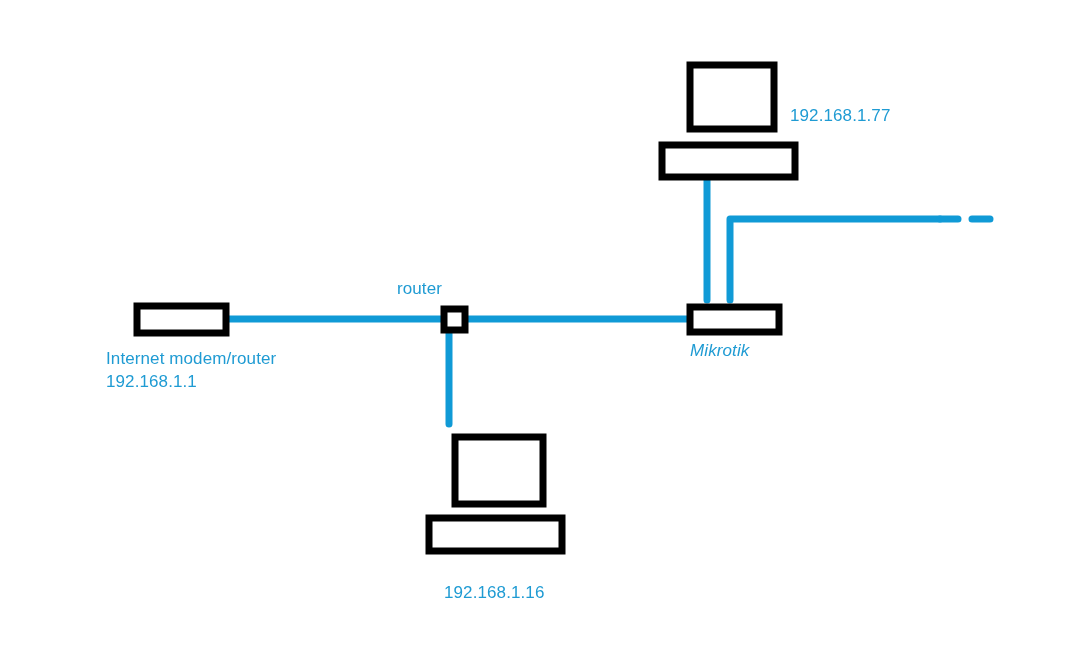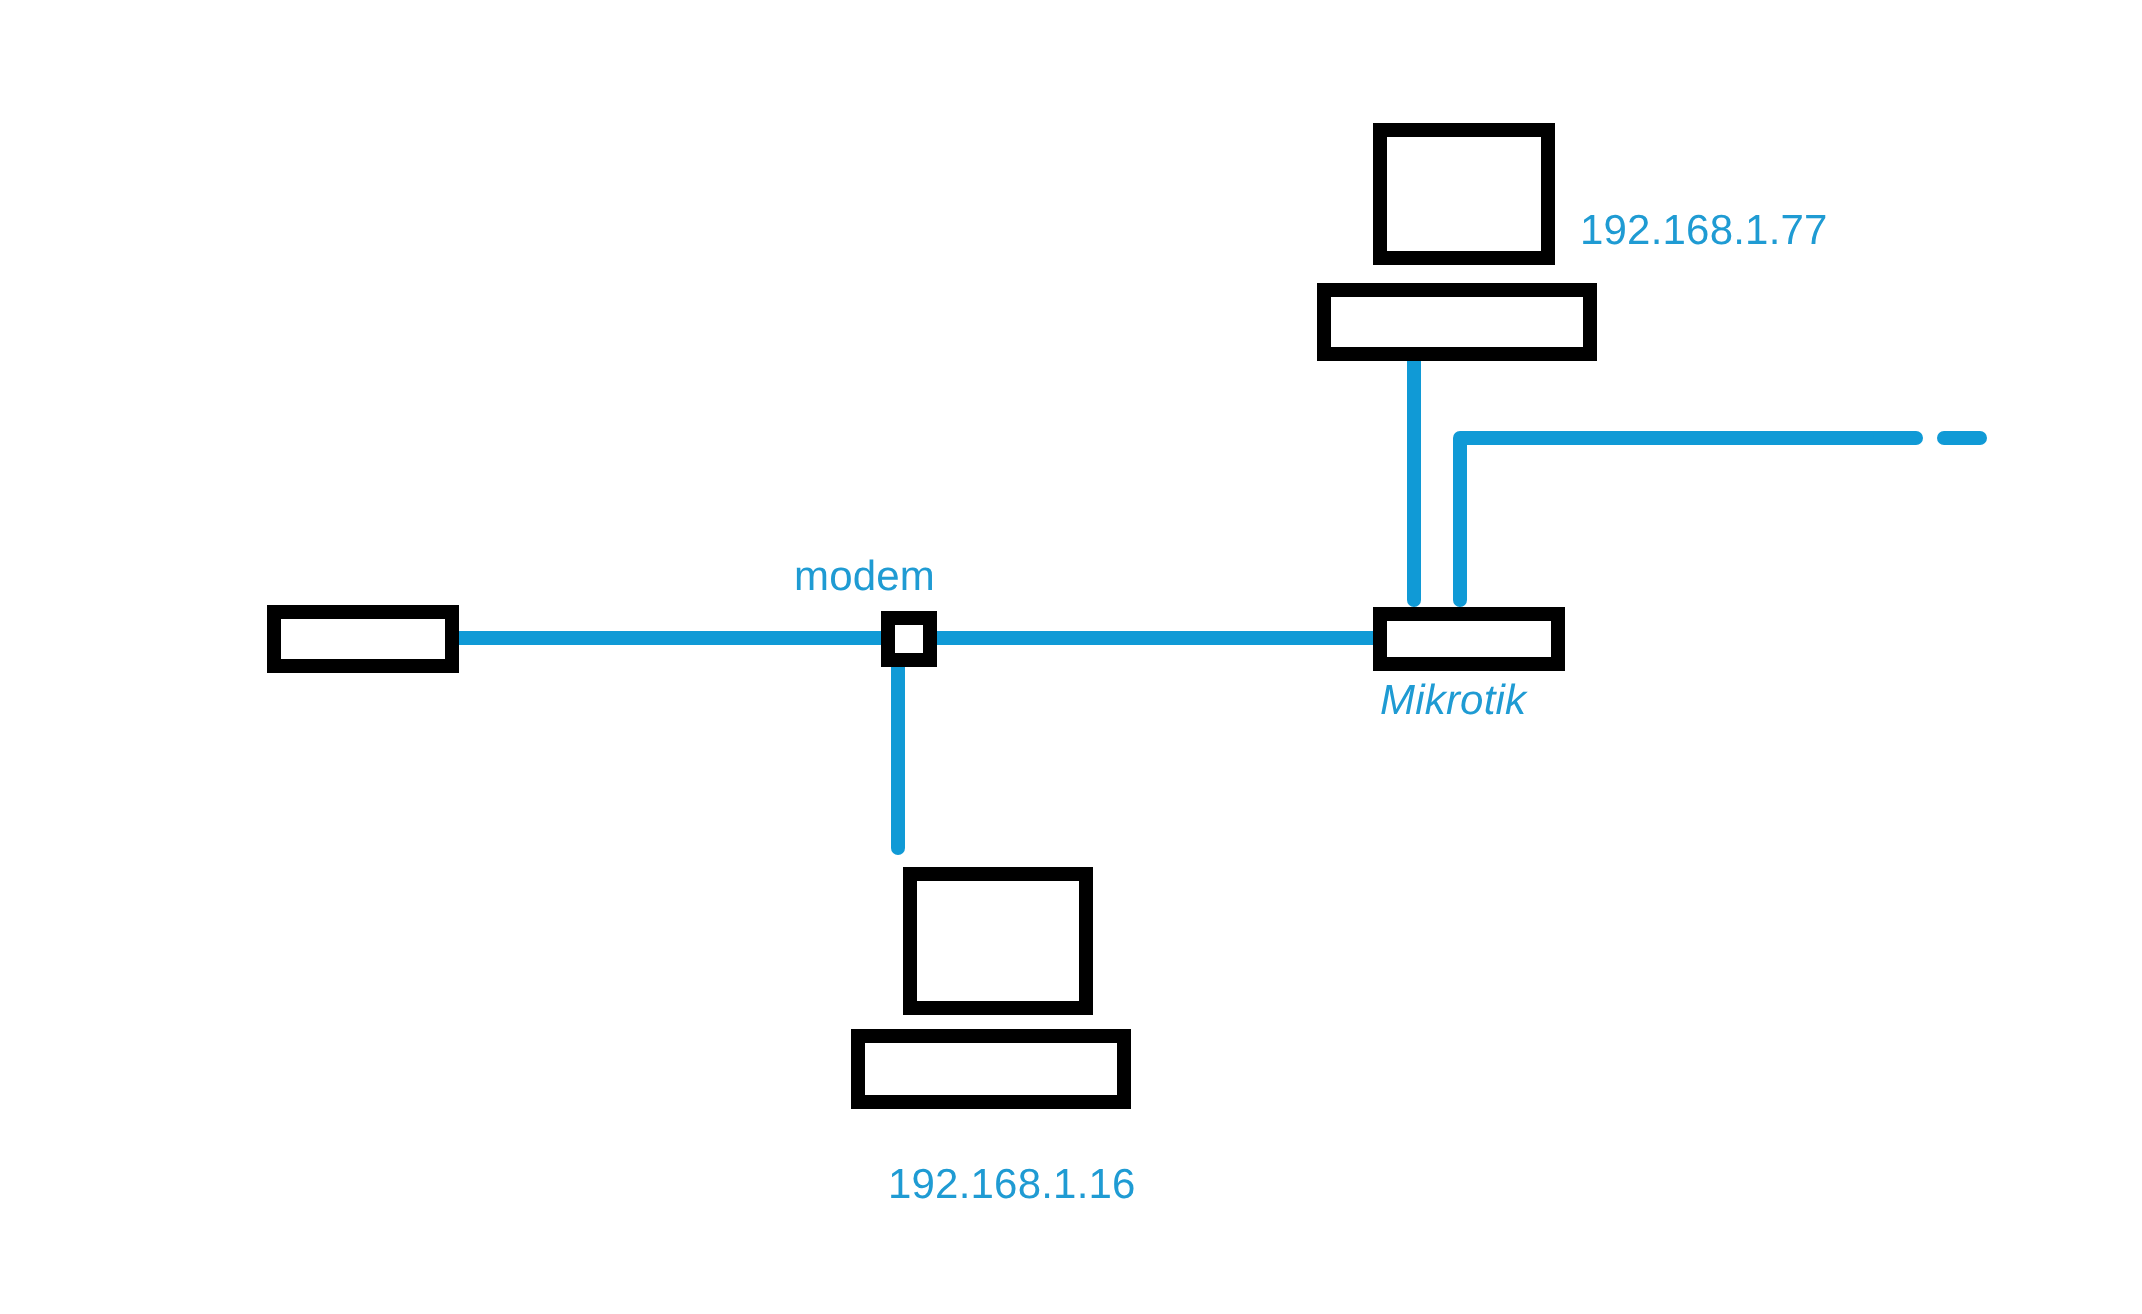--- a/index.html
+++ b/index.html
@@ -21,21 +21,21 @@
     position: absolute;
     left: 0;
     top: 0;
     width: 1071px;
     height: 657px;
   }
   .label {
     position: absolute;
     color: #1f9bd3;
     font-family: "Liberation Sans", sans-serif;
-    font-size: 21px;
+    font-size: 17px;
     line-height: 23px;
     white-space: pre;
     letter-spacing: 0.1px;
   }
   .label-multiline {
     white-space: pre-line;
   }
 </style>
 </head>
 <body>
@@ -78,20 +78,22 @@
 
     <g>
       <rect x="455" y="437" width="88" height="67" fill="#ffffff" stroke="#000000" stroke-width="7"></rect>
       <rect x="429" y="518" width="133" height="33" fill="#ffffff" stroke="#000000" stroke-width="7"></rect>
     </g>
 
   </svg>
 
   <div class="label" style="left:790px; top:104px;">192.168.1.77</div>
 
-  <div class="label" style="left:397px; top:277px;">modem</div>
+  <div class="label" style="left:397px; top:277px;">router</div>
 
   <div class="label" style="left:690px; top:339px;font-style:italic;">Mikrotik</div>
 
+  <div class="label label-multiline" style="left:106px; top:347px;">Internet modem/router
+192.168.1.1</div>
 
   <div class="label" style="left:444px; top:581px;">192.168.1.16</div>
 
 </div>
 
 </body></html>

